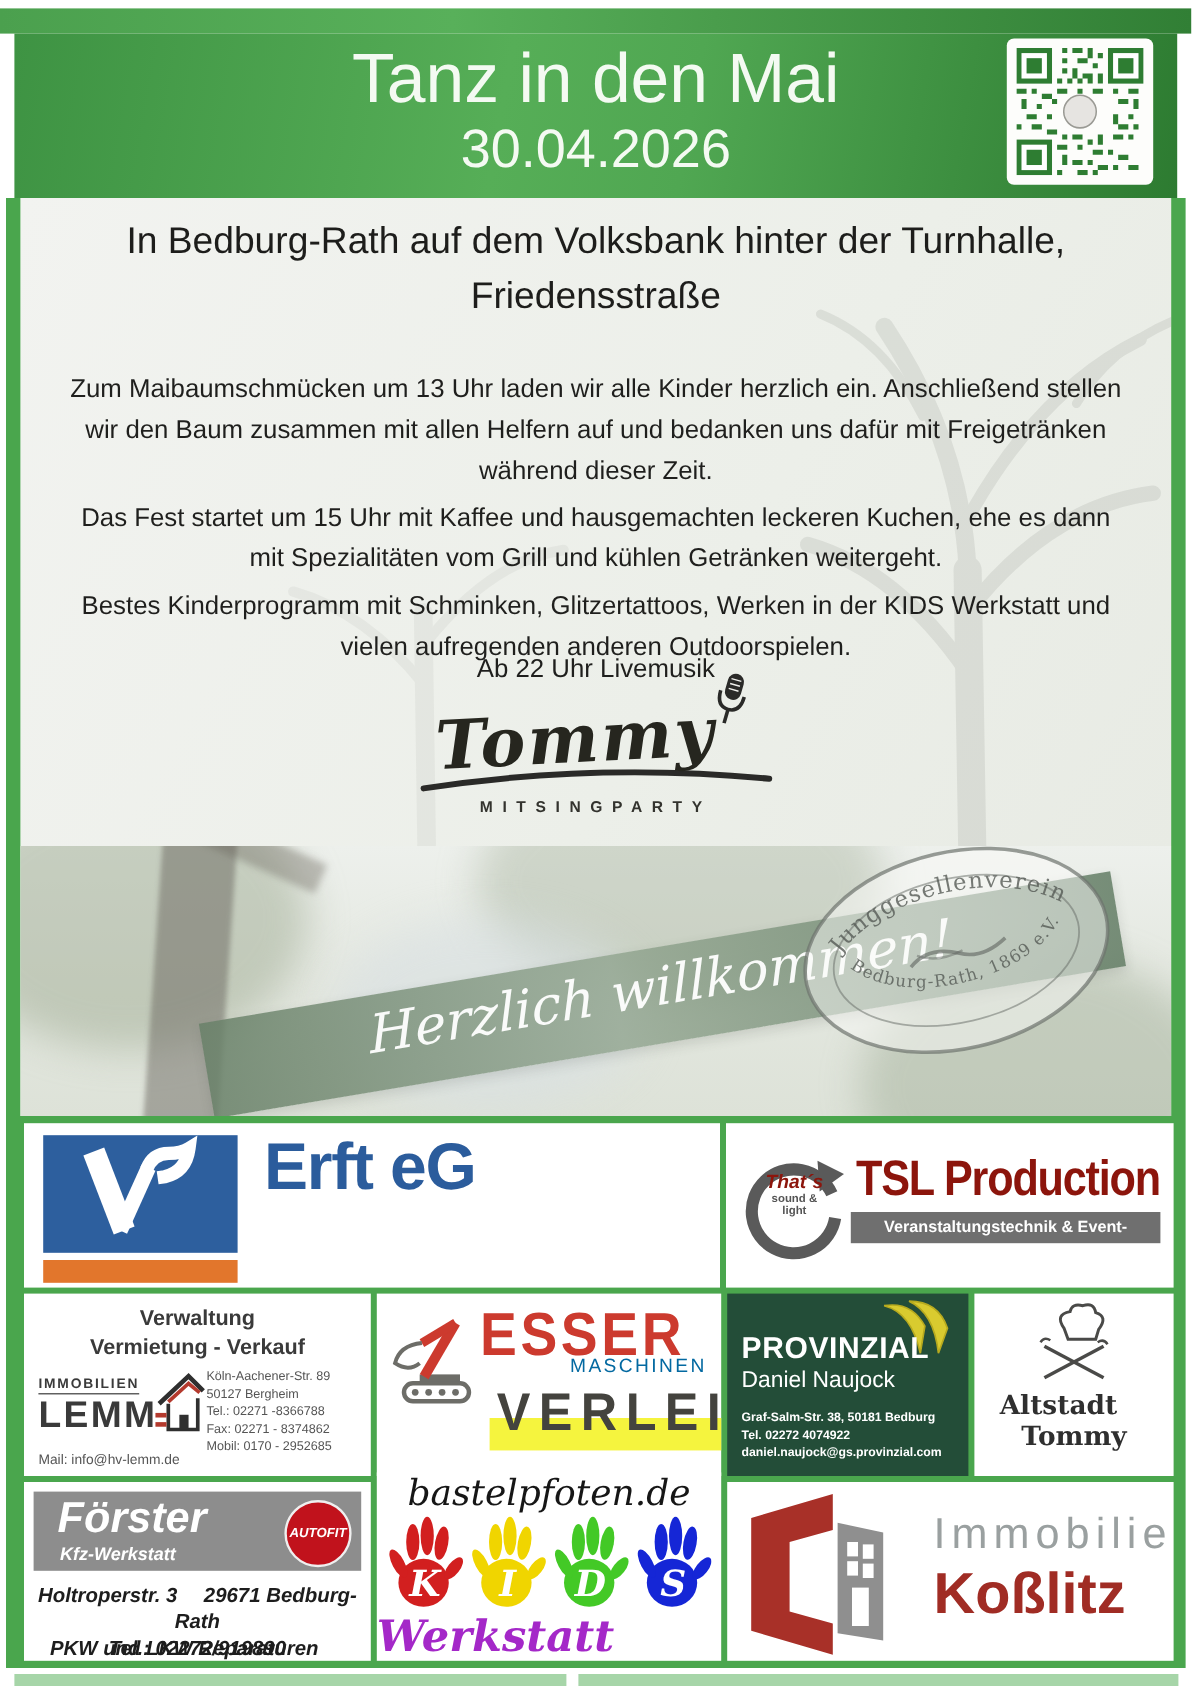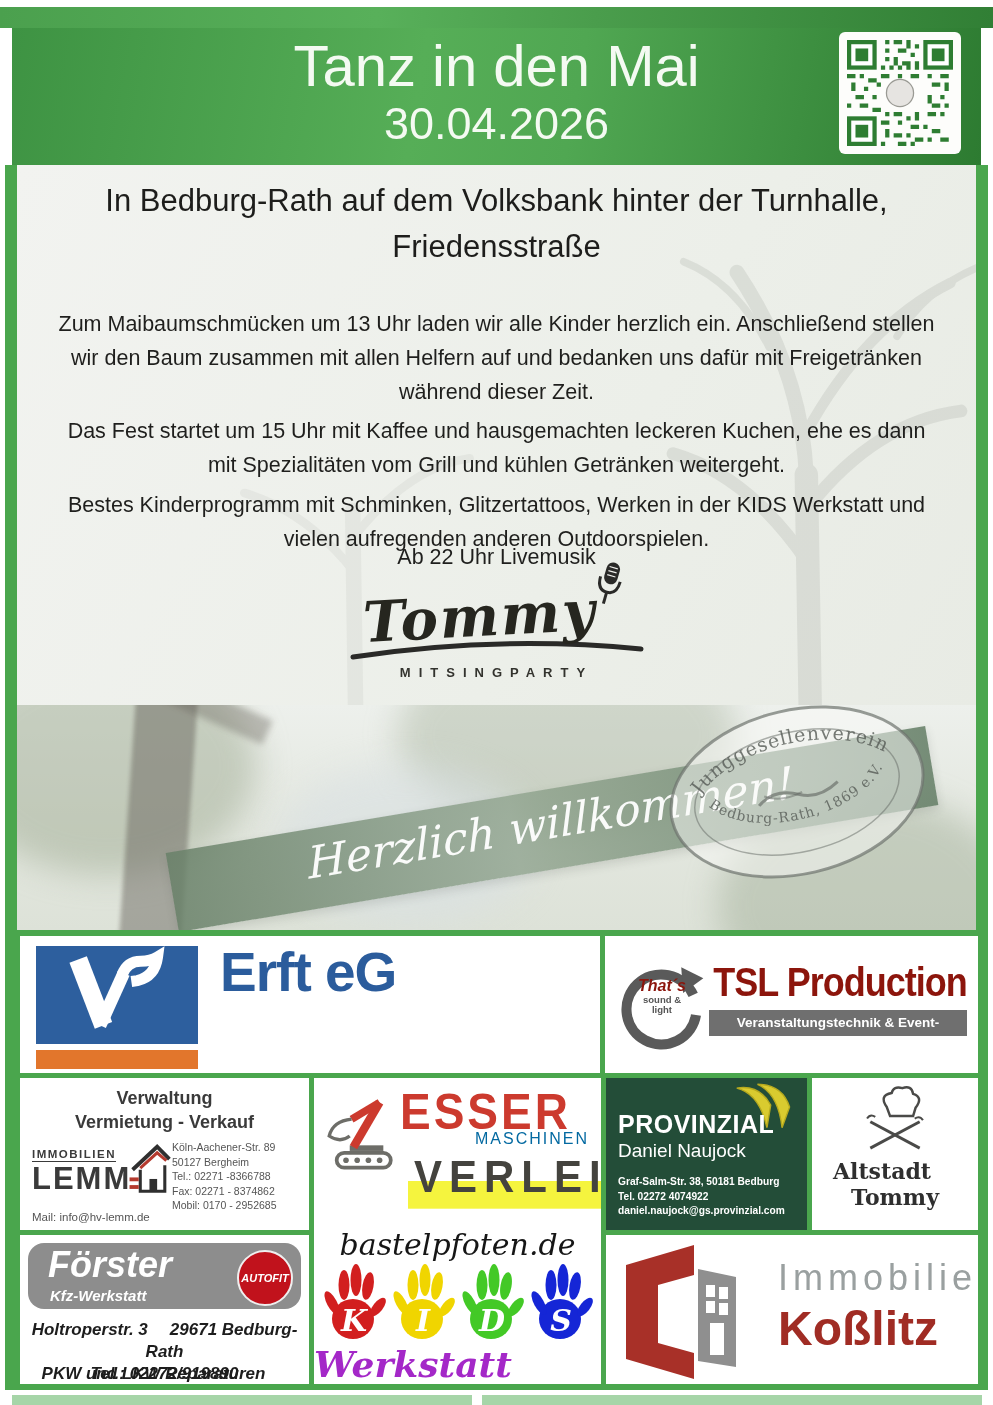--- a/index.html
+++ b/index.html
@@ -115,21 +115,21 @@
   .prov-contact{position:absolute;left:12px;top:97px;color:#fff;font-weight:bold;
     font-size:10.2px;line-height:14.5px;}
 
   
   .alt-icon{position:absolute;left:50px;top:6px;}
   .alt-text{position:absolute;top:80px;width:100%;text-align:center;color:#2f2f2f;
     font-family:"DejaVu Serif",serif;font-weight:bold;font-size:22px;}
   .alt-text .gap{display:inline-block;width:26px;}
 
   
-  .fo-panel{position:absolute;left:8px;top:8px;right:8px;height:66px;background:#8d8d8d;border-radius:16px;}
+  .fo-panel{position:absolute;left:8px;top:8px;right:8px;height:66px;background:#8d8d8d;border-radius:0;}
   .fo-name{position:absolute;left:20px;top:1px;color:#fff;font-style:italic;font-weight:bold;font-size:36px;}
   .fo-sub{position:absolute;left:22px;top:44px;color:#fff;font-style:italic;font-weight:bold;font-size:15px;}
   .fo-badge{position:absolute;right:8px;top:7px;width:52px;height:52px;border-radius:50%;
     background:#c1121c;color:#fff;font-style:italic;font-weight:bold;font-size:11px;
     display:flex;align-items:center;justify-content:center;border:2px solid #efefef;}
   .fo-lines{position:absolute;left:0;top:84px;width:100%;text-align:center;color:#1d1d1d;
     font-style:italic;font-weight:bold;font-size:17px;line-height:22px;}
   .fo-services{position:absolute;left:0;top:129px;width:100%;text-align:center;color:#1d1d1d;
     font-style:italic;font-weight:bold;font-size:17px;}
   .sp{display:inline-block;width:22px;}

